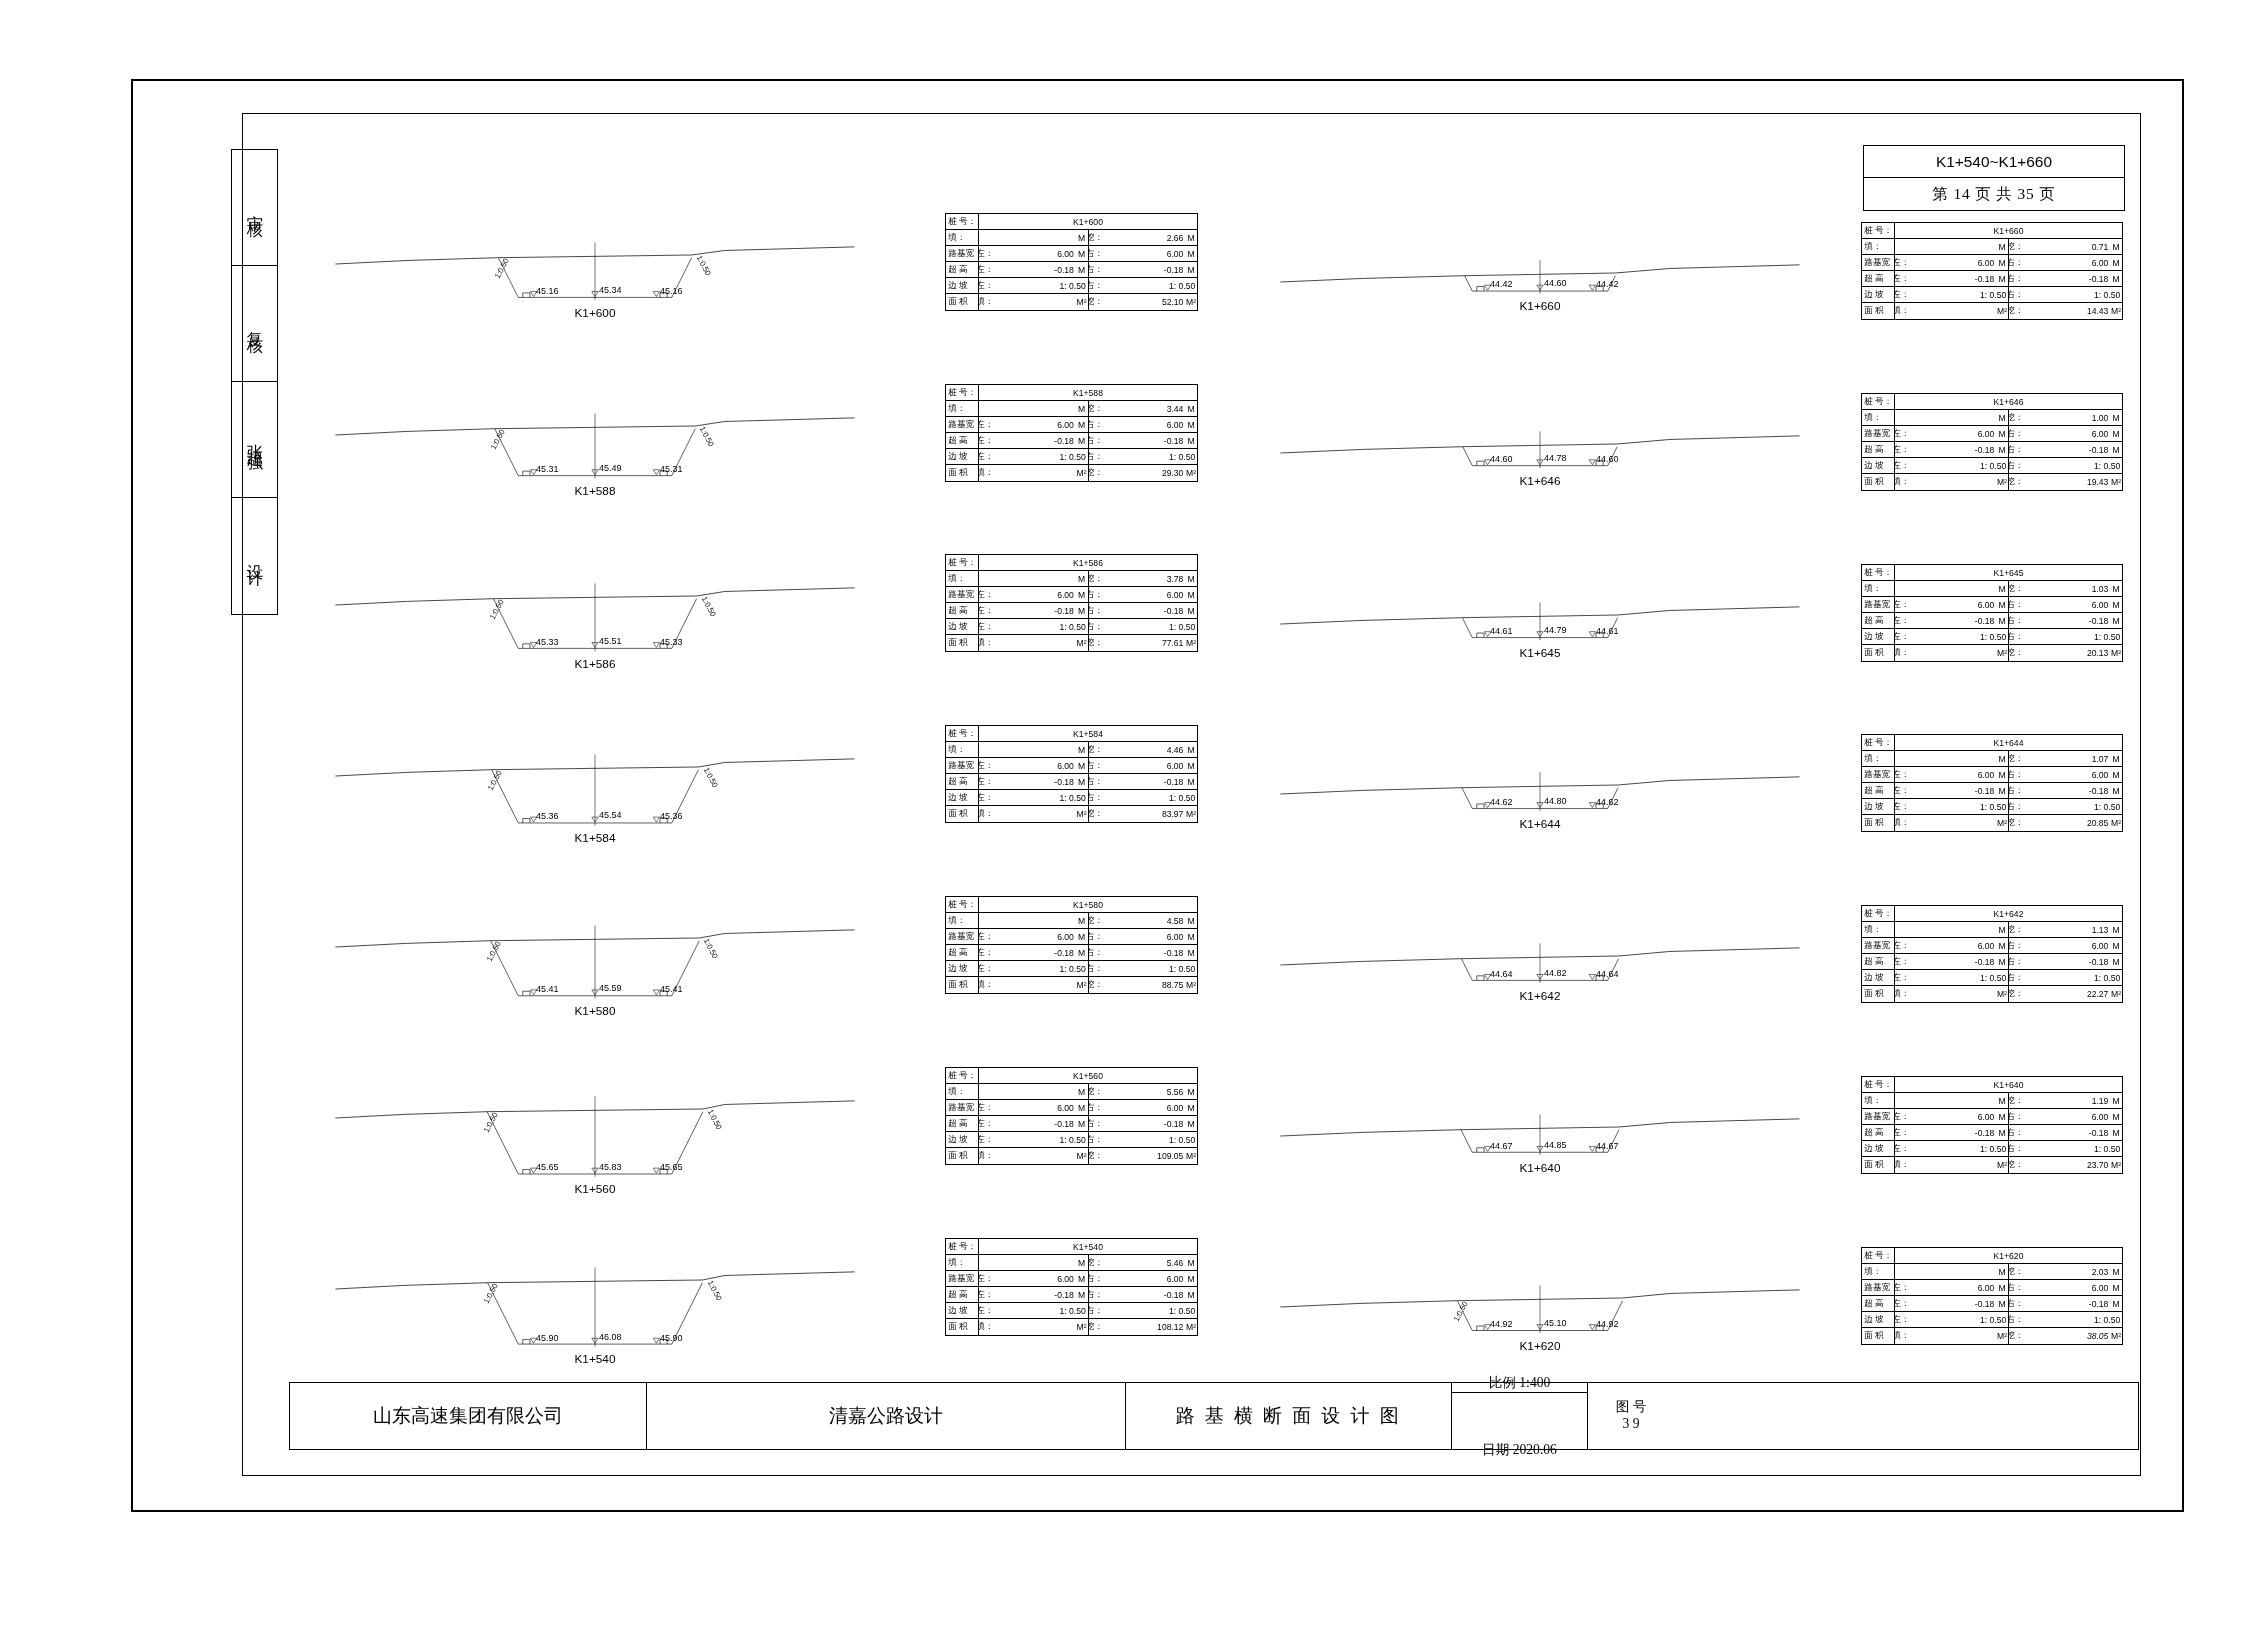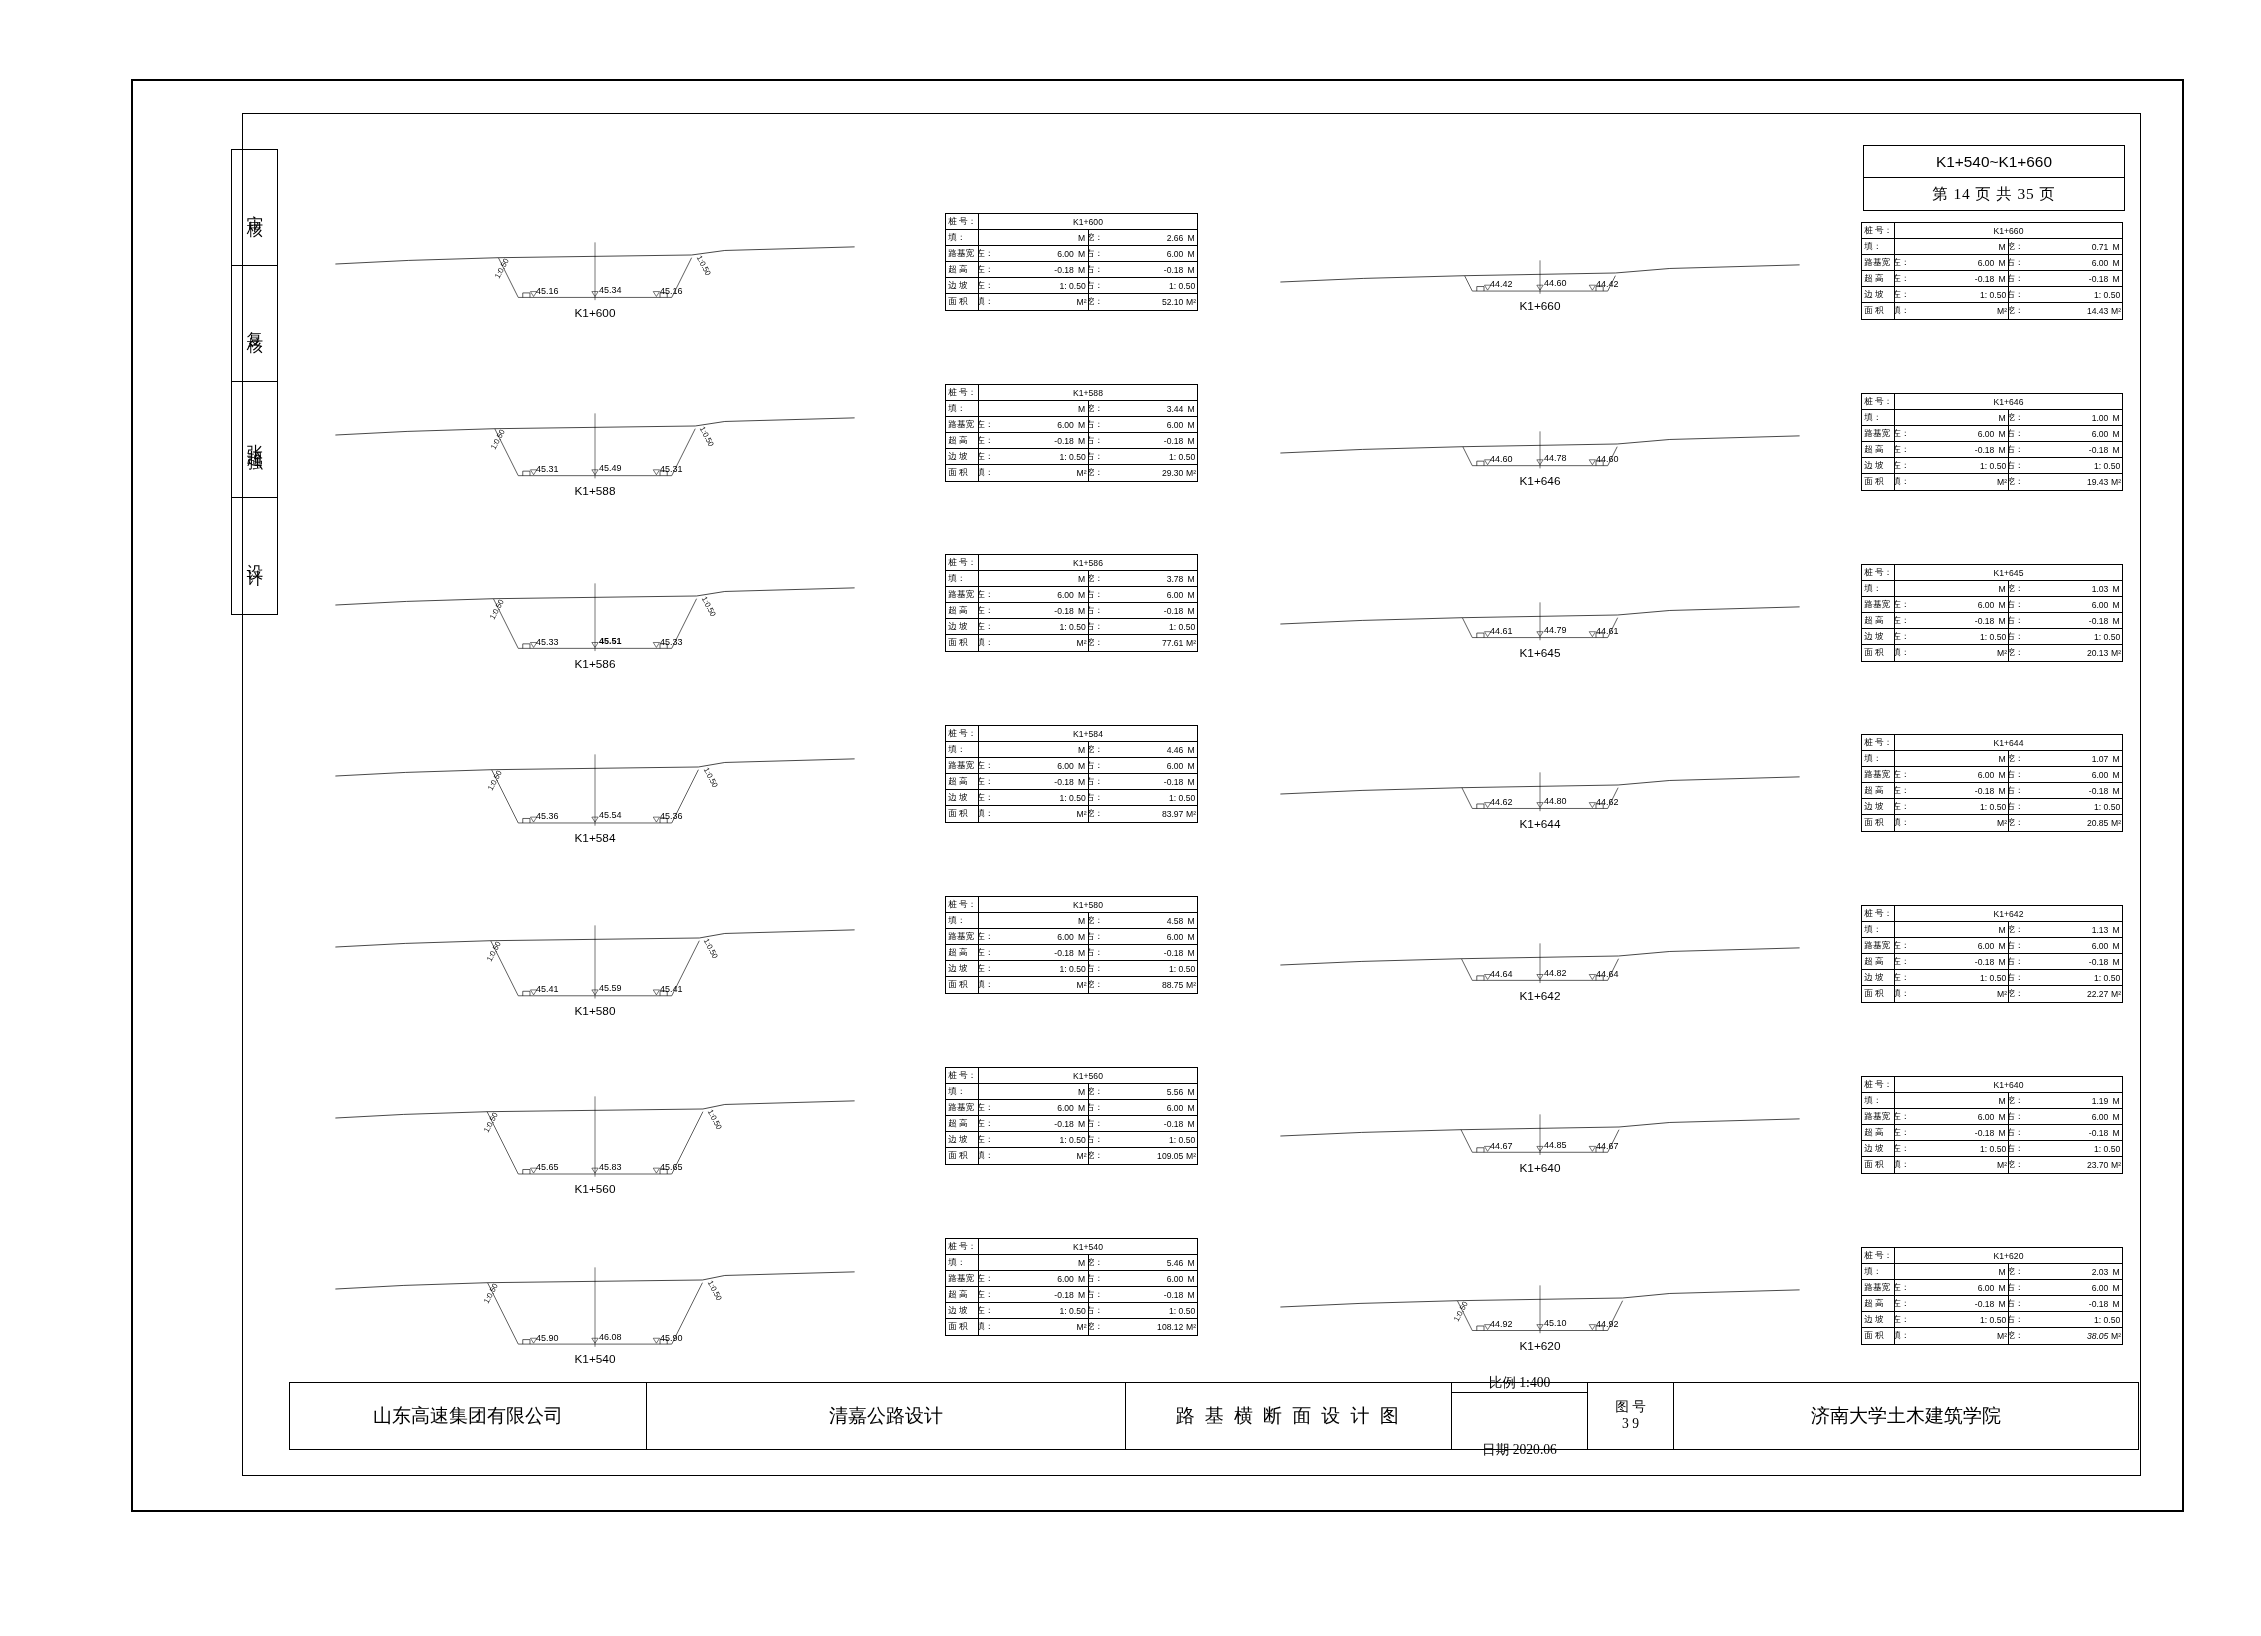--- a/index.html
+++ b/index.html
@@ -142,21 +142,21 @@
           <line x1="431" y1="199" x2="431" y2="209" stroke="#000" stroke-width="1.4"></line>
           <line x1="735" y1="209" x2="735" y2="199" stroke="#000" stroke-width="1.4"></line>
           <line x1="735" y1="199" x2="719" y2="199" stroke="#000" stroke-width="1.4"></line>
           <line x1="719" y1="199" x2="719" y2="209" stroke="#000" stroke-width="1.4"></line>
           <line x1="575" y1="65" x2="575" y2="215" stroke="#000" stroke-width="1.2"></line>
           <polygon points="432,196 446,196 439,207" fill="none" stroke="#000" stroke-width="1.2"></polygon>
           <polygon points="568,196 582,196 575,207" fill="none" stroke="#000" stroke-width="1.2"></polygon>
           <polygon points="704,196 718,196 711,207" fill="none" stroke="#000" stroke-width="1.2"></polygon>
         </svg>
         <div style="position: absolute; left: 201px; top: 83px; font-size: 9px; white-space: nowrap;">45.33</div>
-        <div style="position: absolute; left: 264px; top: 82px; font-size: 9px; white-space: nowrap; font-weight: bold;">45.51</div>
+        <div style="position: absolute; left: 264px; top: 82px; font-size: 9px; white-space: nowrap;">45.51</div>
         <div style="position: absolute; left: 325px; top: 83px; font-size: 9px; white-space: nowrap;">45.33</div>
         <div style="position: absolute; left: 151px; top: 51px; font-size: 7.7px; white-space: nowrap; transform: rotate(-62deg);">1:0.50</div>
         <div style="position: absolute; left: 363px; top: 48px; font-size: 7.7px; white-space: nowrap; transform: rotate(62deg);">1:0.50</div>
         <div class="xsec-label" style="top: 103px;">K1+586</div>
       </div>
       <div class="xsec" style="left: 335px; top: 725px; width: 520px; height: 149px;">
         <svg width="520" height="149" viewBox="0 0 1150 330">
           <polyline fill="none" stroke="#000" stroke-width="1.6" points="0,113 155.70000000000002,105 346,99 804,93 862.5,83 1150,75"></polyline>
           <line x1="346" y1="99" x2="405" y2="217" stroke="#000" stroke-width="1.4"></line>
           <line x1="405" y1="217" x2="745" y2="217" stroke="#000" stroke-width="1.4"></line>
@@ -1371,17 +1371,16 @@
     <div class="tb-cell tb-2">清嘉公路设计</div>
     <div class="tb-cell tb-3">路 基 横 断 面 设 计 图</div>
     <div class="tb-cell tb-4">
       <div class="r">比例 1:400</div>
       <div class="r">日期 2020.06</div>
     </div>
     <div class="tb-cell tb-5">
       <div>图 号</div>
       <div>3 9</div>
     </div>
-    <div class="tb-cell tb-6">济南大学土木建筑学院</div>
   </div>
 
 </div>
 
 
 </body></html>

